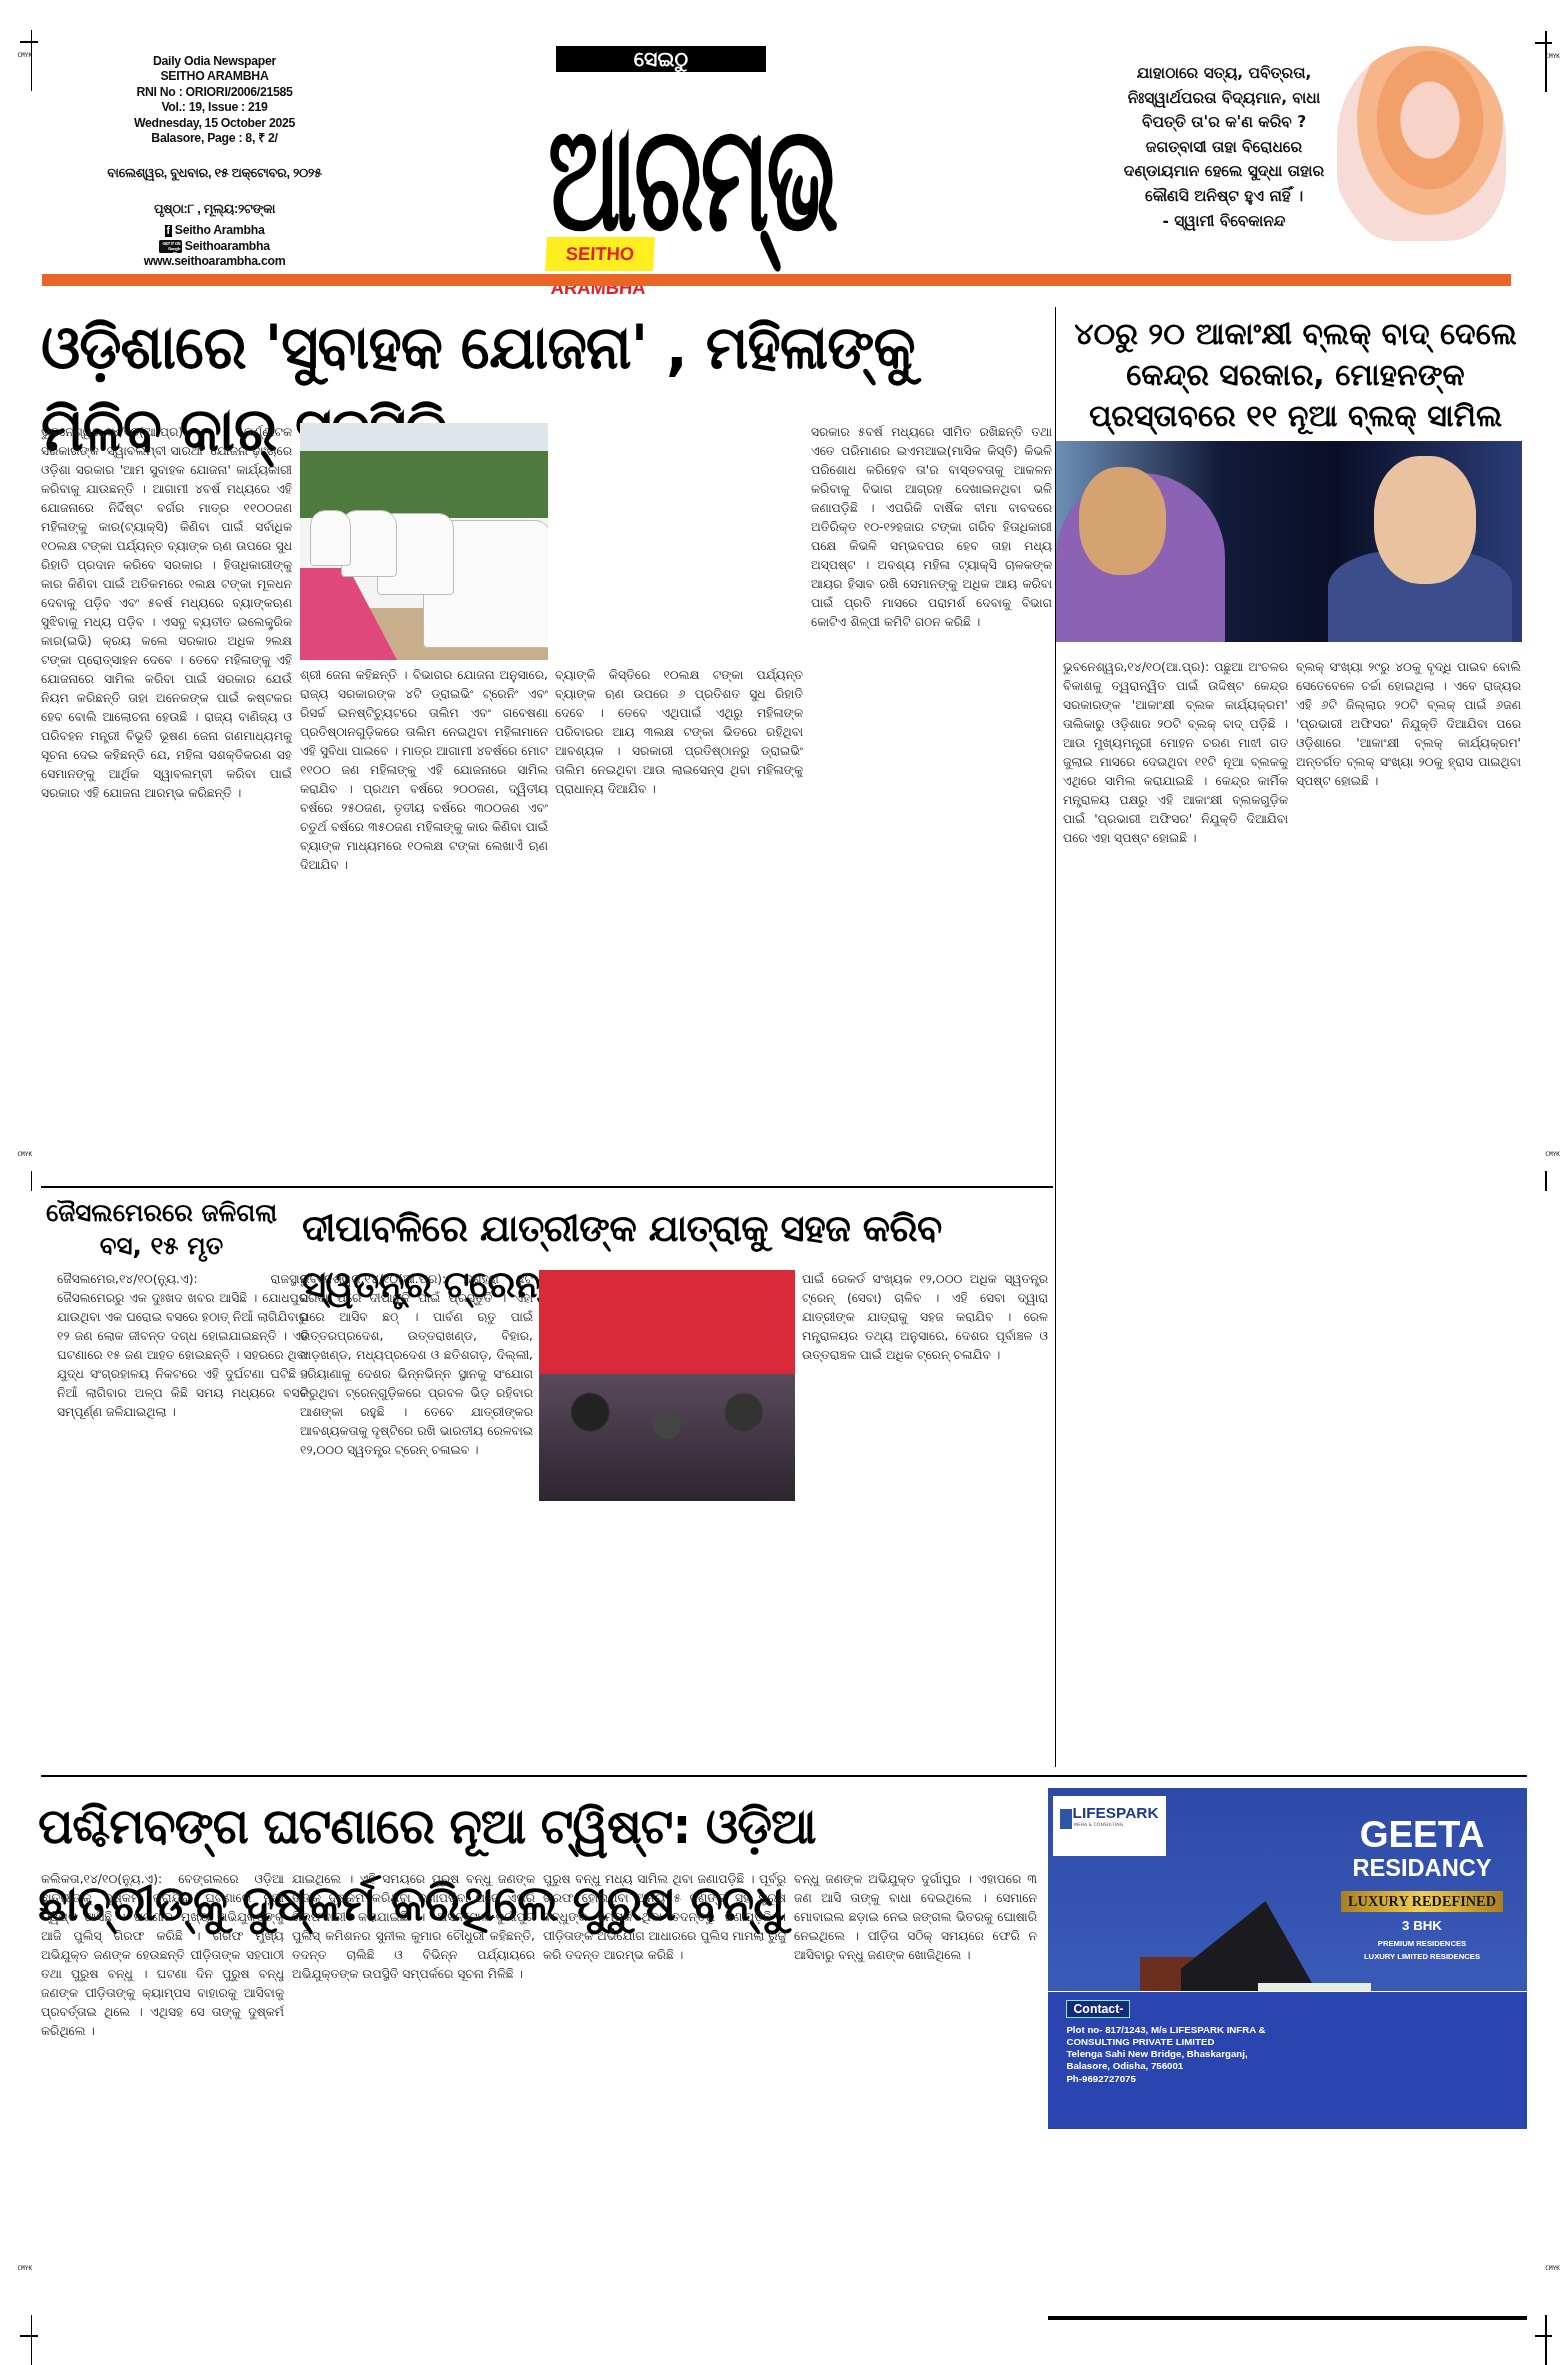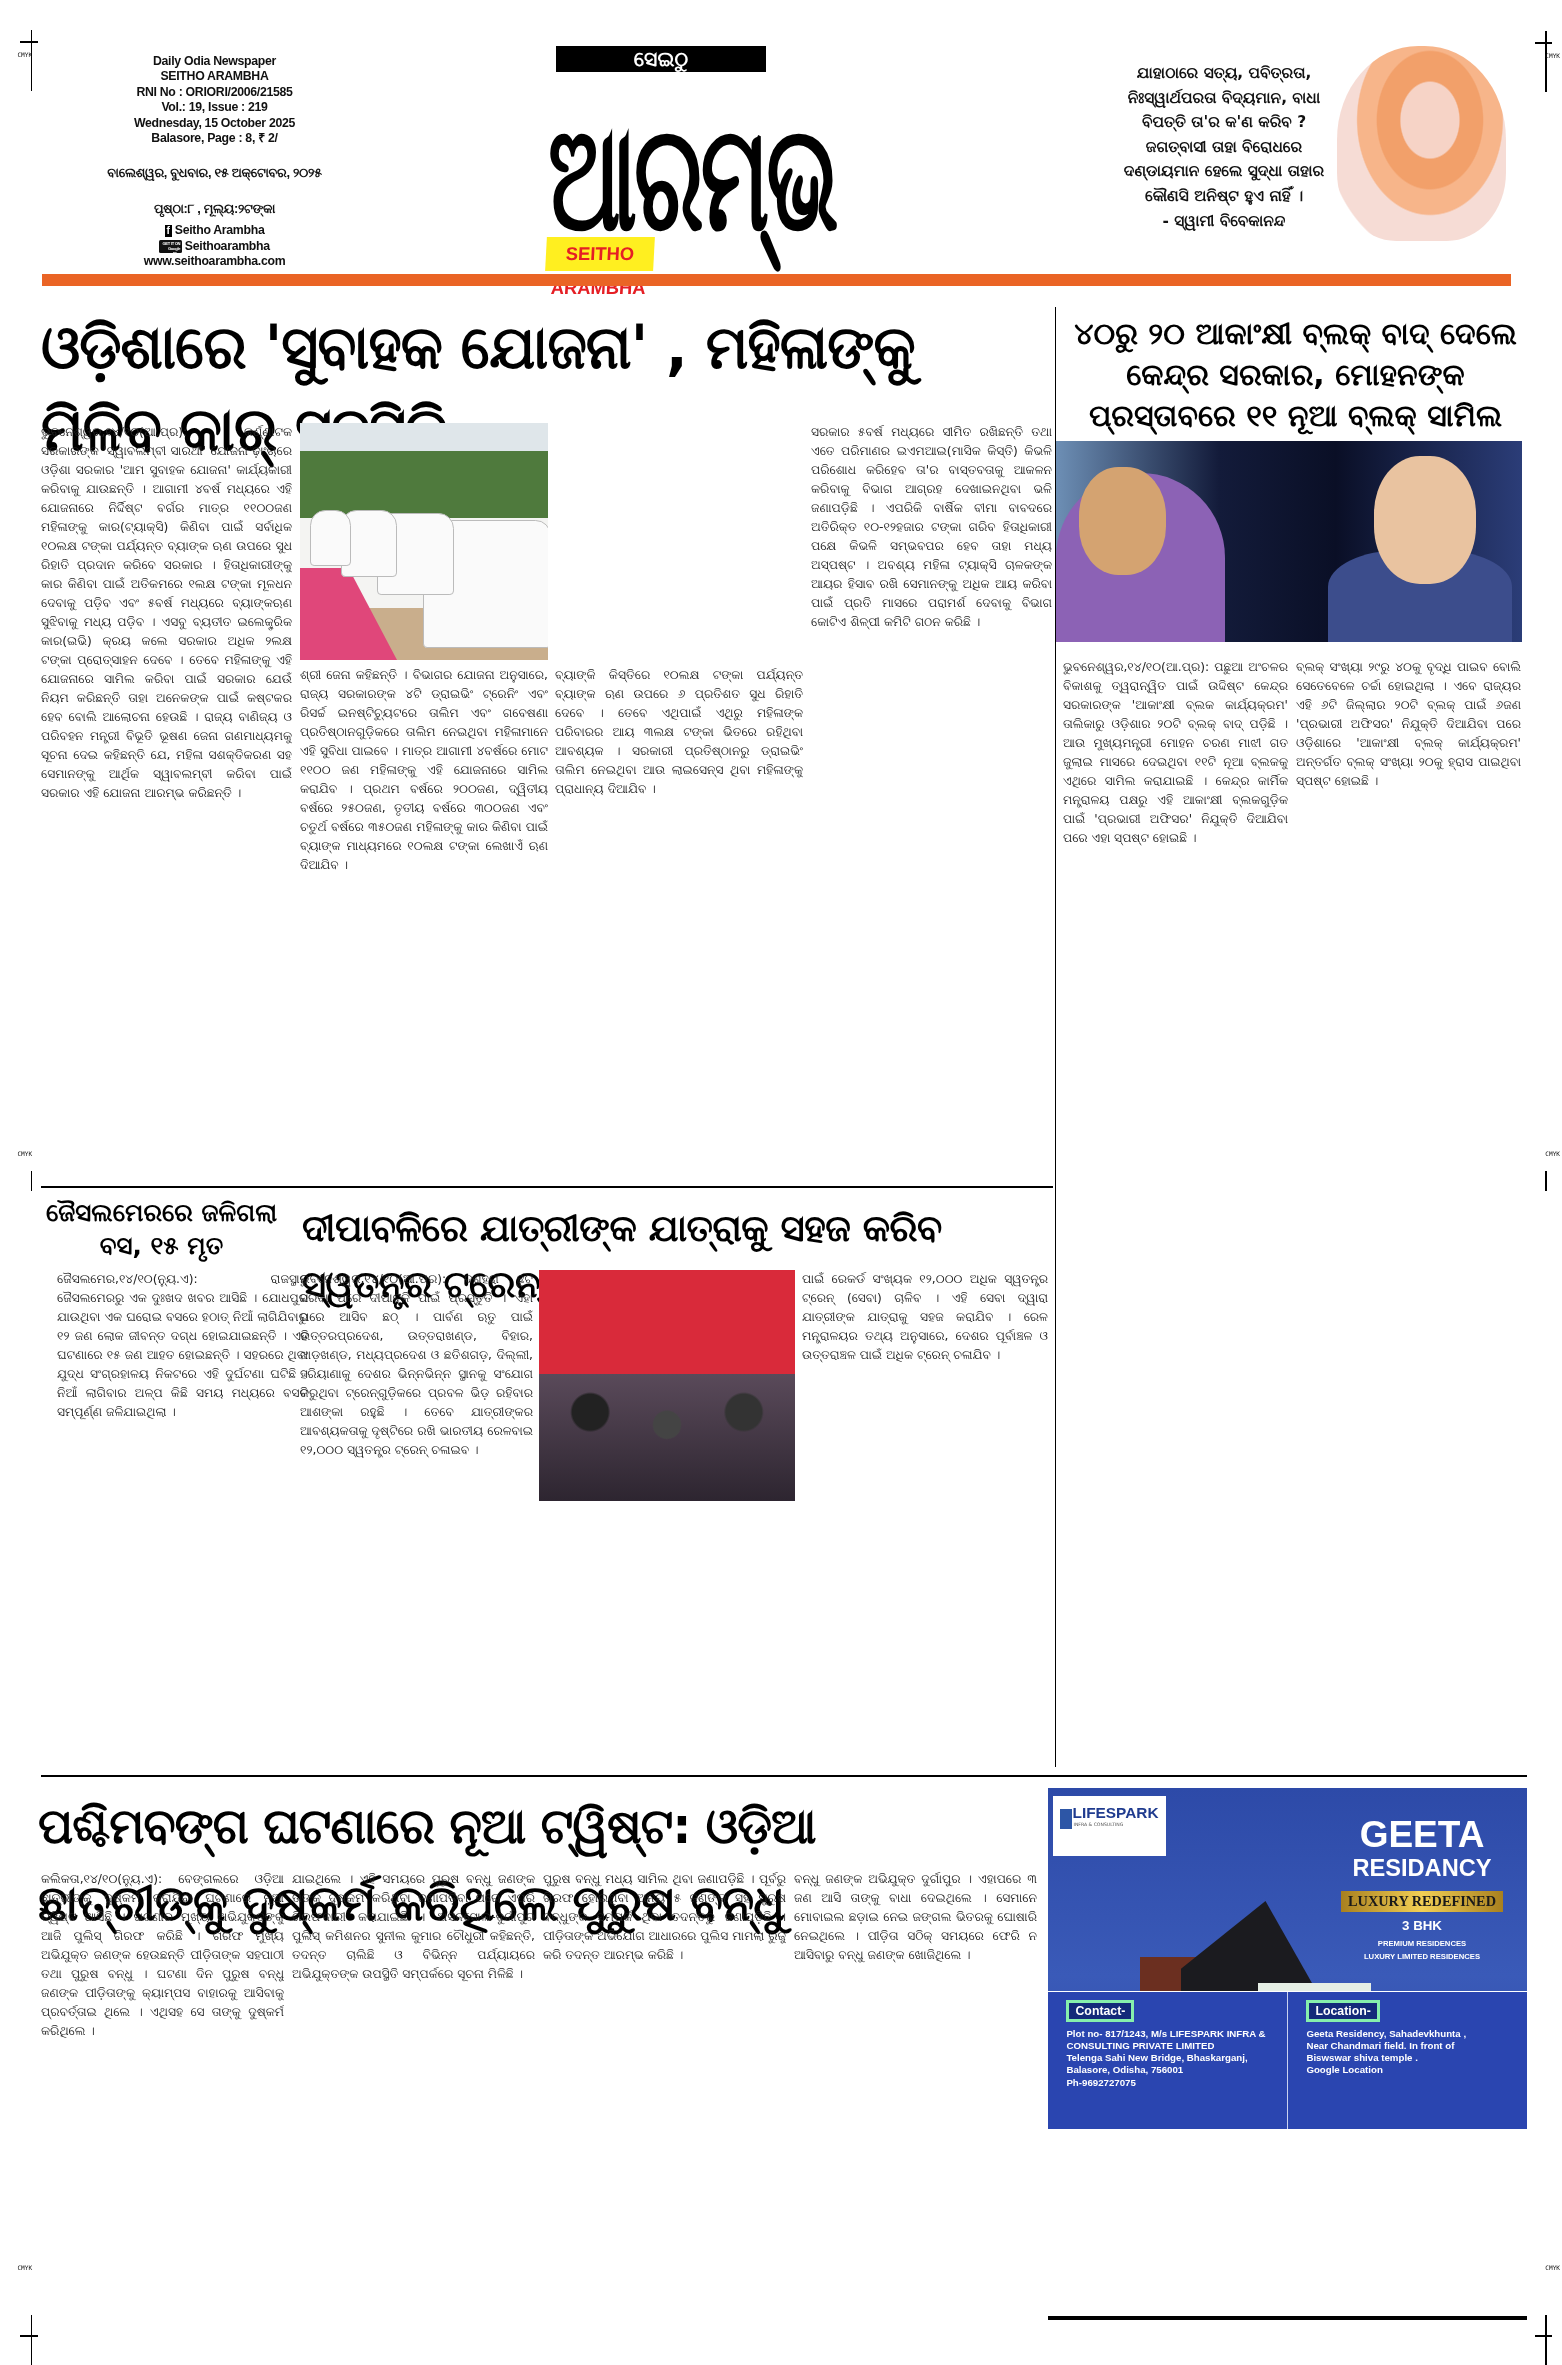--- a/index.html
+++ b/index.html
@@ -47,21 +47,21 @@
 .ad-title .t3{font-size:13.3px;margin-top:6.1px}
 .ad-title .t4{font-size:7.7px;margin-top:5.1px;line-height:11.3px}
 .bldg{position:absolute;left:92px;top:113px;width:246px;height:266px}
 .bldg .a{position:absolute;left:0;top:56px;width:61px;height:215px;background:#6b2f20}
 .bldg .b{position:absolute;left:41px;top:0;width:169px;height:271px;background:#1b1b1f;clip-path:polygon(50% 0,100% 55%,100% 100%,0 100%,0 25%)}
 .bldg .c{position:absolute;left:118px;top:82px;width:113px;height:190px;background:#e6efe6}
 .bldg .w{position:absolute;width:31px;height:41px;background:#7fa9b7;border:1.5px solid #fff}
 .ad-foot{position:absolute;left:0;bottom:0;width:100%;height:138px;background:#2a45b0;color:#fff;font-family:"Liberation Sans",sans-serif;font-weight:bold;font-size:9.7px;line-height:12.3px;display:flex;border-top:1px solid #fff}
 .ad-foot .cell{flex:1;padding:8.2px 18.4px}
 .ad-foot .cell + .cell{border-left:1px solid #c9d2f0}
-.ad-foot .lbl{display:inline-block;background:#142a7a;border:3px solid #86efac;font-size:12.3px;padding:2px 6.1px;margin-bottom:5.1px}
+.ad-foot .lbl{display:inline-block;background:#142a7a;border:1px solid #86efac;font-size:12.3px;padding:2px 6.1px;margin-bottom:5.1px}
 .black-rule{left:1048px;top:2316px;width:479px;height:4.1px;background:#000}
 .rule{position:absolute;background:#000}
 .h-jaisal{left:36px;top:1196px;width:251px;text-align:center;font-size:24.6px;line-height:33px}
 .h-train{left:302px;top:1201px;width:748px;font-size:37px;line-height:56px;letter-spacing:-0.5px}
 .h-bengal{left:38px;top:1788px;width:1004px;font-size:49px;line-height:77px;letter-spacing:-1px;transform:scaleX(0.96);transform-origin:left}
 </style>
 </head>
 <body>
 
 <div class="reg" style="left:17.4px;top:30px">
@@ -197,23 +197,16 @@
   </div>
   <div class="ad-foot">
     <div class="cell">
       <div class="lbl">Contact-</div>
       <div>Plot no- 817/1243, M/s LIFESPARK INFRA &amp;</div>
       <div>CONSULTING PRIVATE LIMITED</div>
       <div>Telenga Sahi New Bridge, Bhaskarganj,</div>
       <div>Balasore, Odisha, 756001</div>
       <div>Ph-9692727075</div>
     </div>
-    <div class="cell">
-      <div class="lbl">Location-</div>
-      <div>Geeta Residency, Sahadevkhunta ,</div>
-      <div>Near Chandmari field. In front of</div>
-      <div>Biswswar shiva temple .</div>
-      <div>Google Location</div>
-    </div>
   </div>
 </div>
 <div class="abs black-rule"></div>
 
 
 </body></html>

